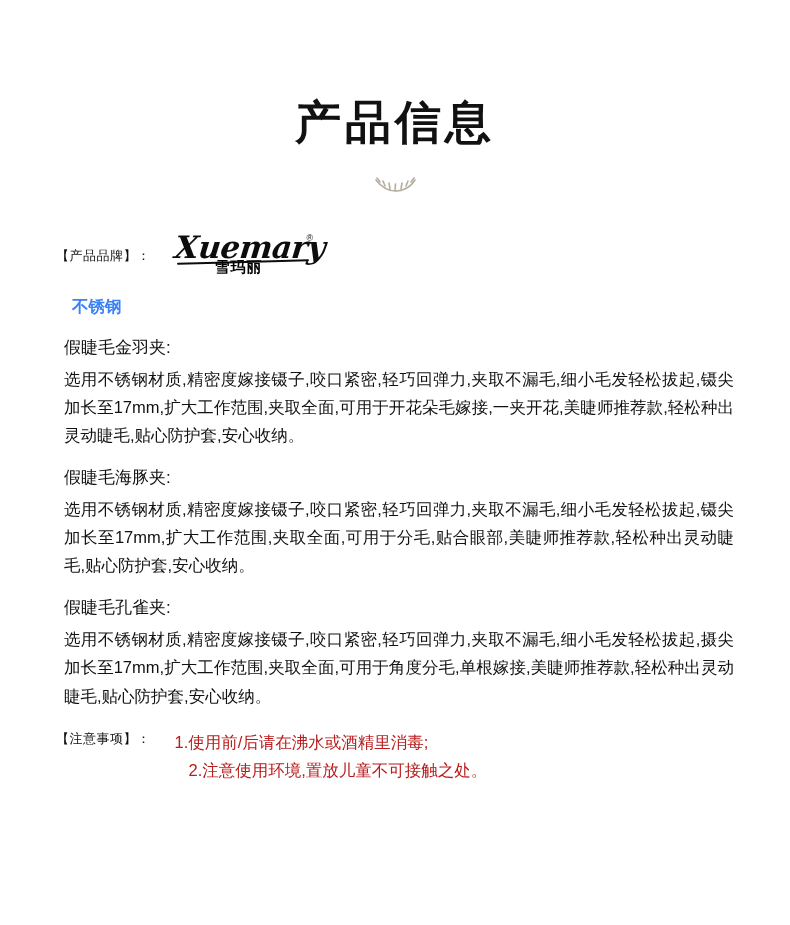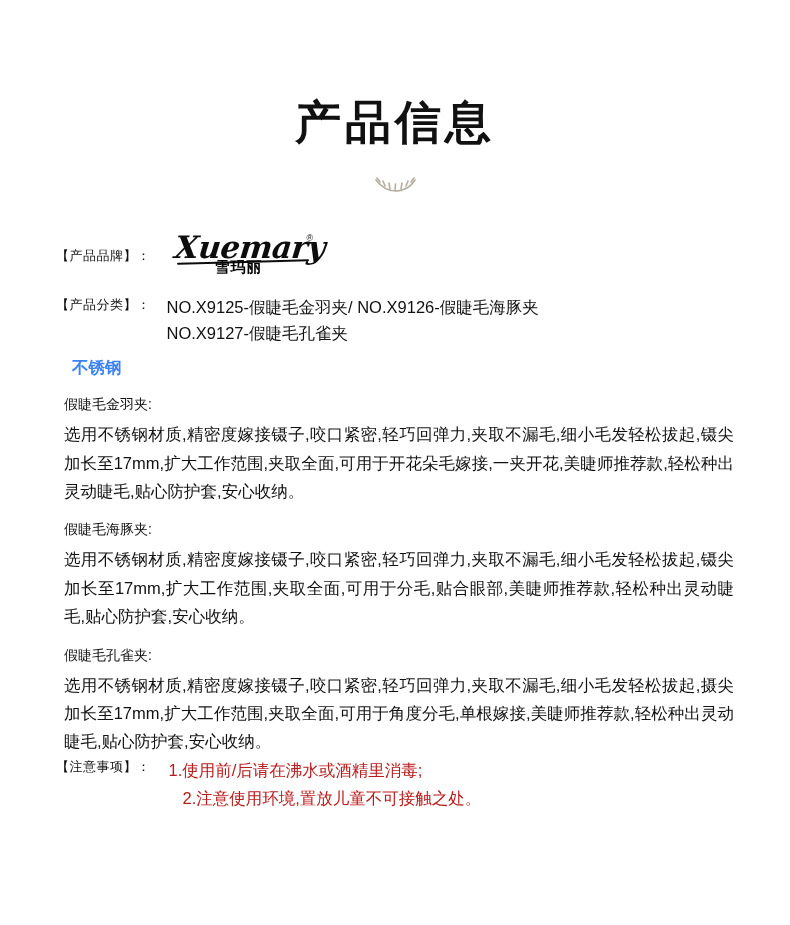--- a/index.html
+++ b/index.html
@@ -119,35 +119,37 @@
   }
   .cat-line {
     font-size: 16.5px;
     line-height: 1.6;
     color: #111;
   }
   .section {
     margin-top: 16px;
   }
   .section-title {
-    font-size: 14px;
+    font-size: 17px;
     color: #111;
     margin-bottom: 6px;
     padding-left: 8px;
   }
   .section-body {
     font-size: 16.5px;
     line-height: 1.72;
     color: #111;
     padding-left: 8px;
     text-align: justify;
   }
   .notes-row {
+    margin-top: 18px;
     display: flex;
     align-items: flex-start;
+    gap: 6px;
   }
   .notes-list {
     margin-left: 18px;
   }
   .notes-item {
     font-size: 16.5px;
     line-height: 1.72;
     color: #b91c1c;
   }
   .notes-item.indent {
@@ -182,27 +184,20 @@
     <div class="field-row brand-row">
       <div class="field-label">【产品品牌】：</div>
       <div class="brand-logo">
         <span class="brand-script">Xuemary</span>
         <span class="brand-reg">®</span>
         <span class="brand-underline"></span>
         <span class="brand-cn">雪玛丽</span>
       </div>
     </div>
 
-    <div class="field-row">
-      <div class="field-label">【产品分类】：</div>
-      <div class="cat-lines">
-        <div class="cat-line">NO.X9125-假睫毛金羽夹/  NO.X9126-假睫毛海豚夹</div>
-        <div class="cat-line">NO.X9127-假睫毛孔雀夹</div>
-      </div>
-    </div>
 
     <div class="field-row">
       <div class="field-value">不锈钢</div>
     </div>
 
     <div class="section">
       <div class="section-title">假睫毛金羽夹:</div>
       <div class="section-body">选用不锈钢材质,精密度嫁接镊子,咬口紧密,轻巧回弹力,夹取不漏毛,细小毛发轻松拔起,镊尖加长至17mm,扩大工作范围,夹取全面,可用于开花朵毛嫁接,一夹开花,美睫师推荐款,轻松种出灵动睫毛,贴心防护套,安心收纳。</div>
     </div>
 

